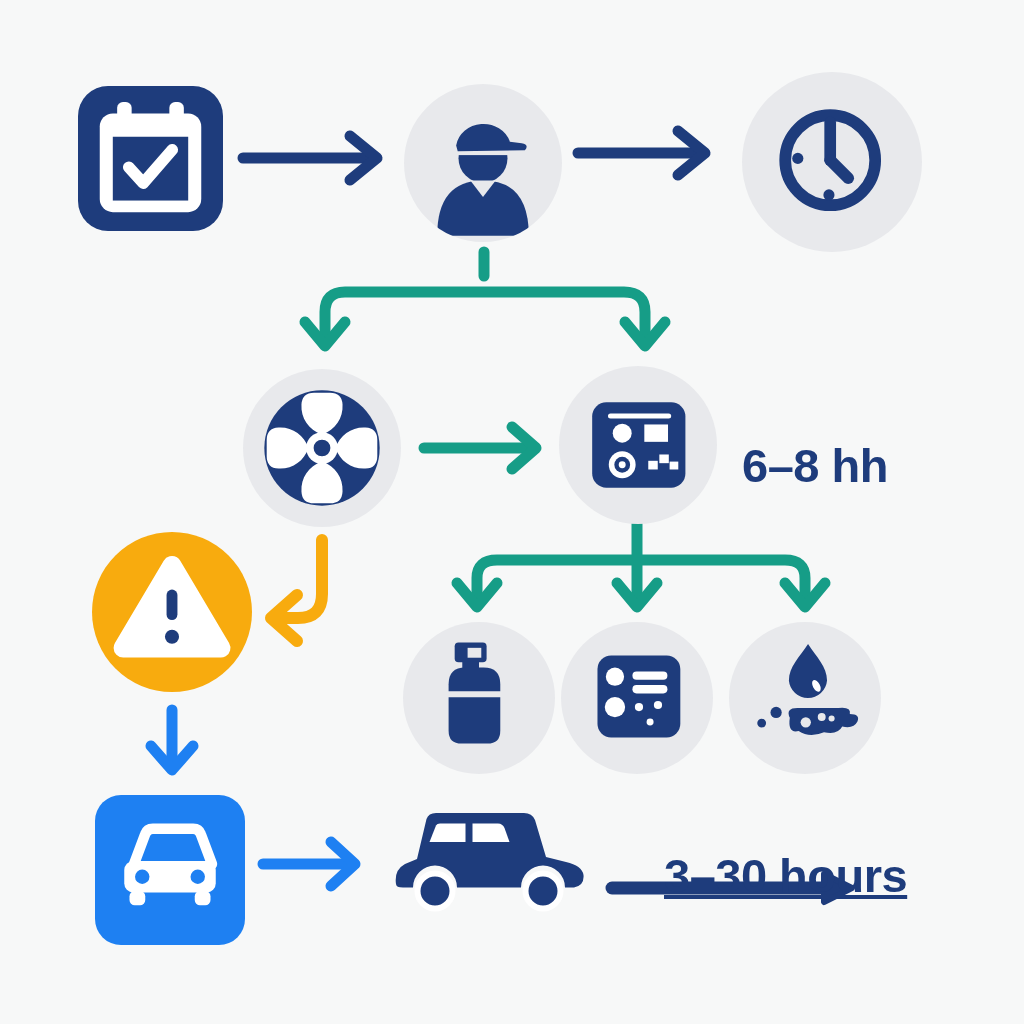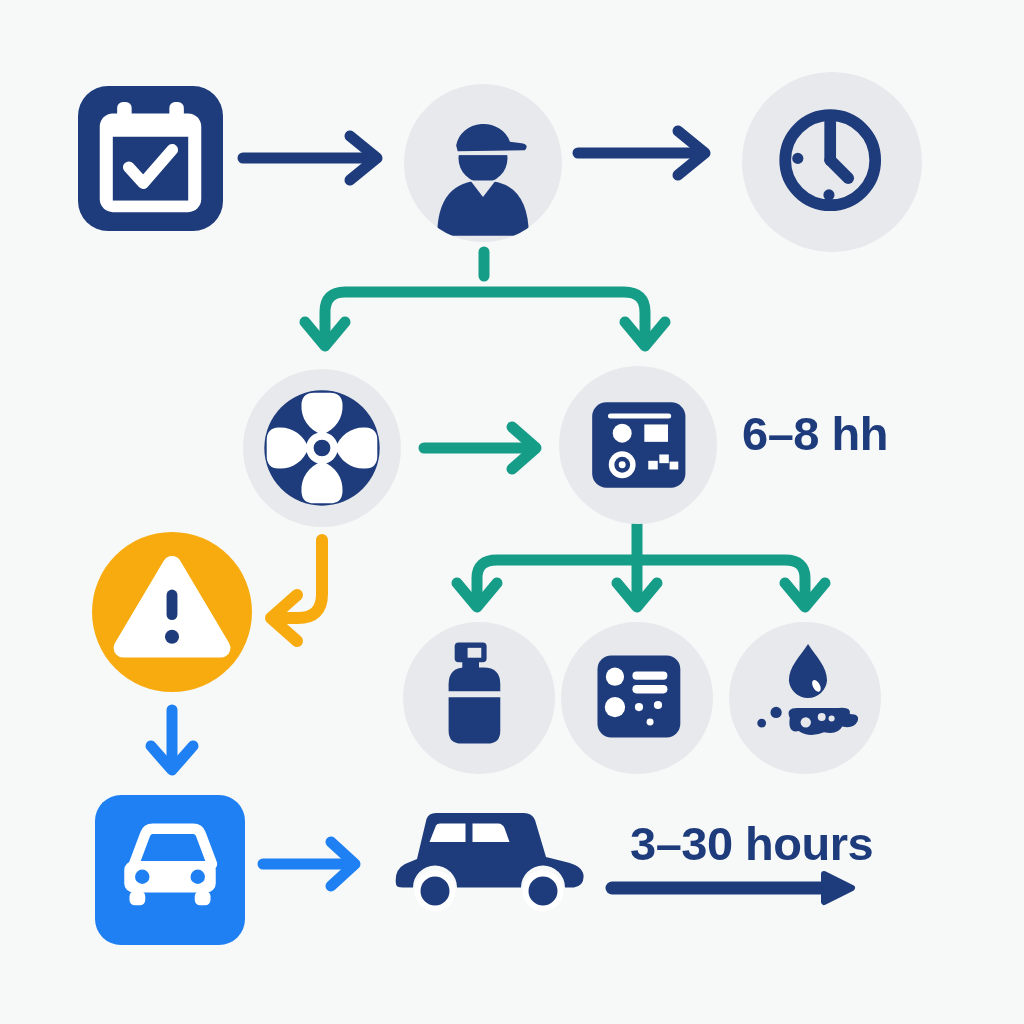--- a/index.html
+++ b/index.html
@@ -11,21 +11,21 @@
   .stage{position:relative;width:1024px;height:1024px;background:var(--bg,#f7f8f8);}
   .connectors{position:absolute;left:0;top:0;width:1024px;height:1024px;z-index:1;}
   .node{position:absolute;z-index:2;display:flex;align-items:center;justify-content:center;}
   .circle{border-radius:50%;background:var(--gray,#e8e9ec);overflow:hidden;}
   .sq-navy{border-radius:30px;background:var(--navy,#1e3c7c);}
   .sq-blue{border-radius:26px;background:var(--blue,#1e80f2);}
   .plain{background:transparent;}
   .node svg{display:block;width:100%;height:100%;}
   .label{
     position:absolute;z-index:3;color:var(--navy,#1e3c7c);
-    font-weight:700;font-size:47px;letter-spacing:-0.5px;white-space:nowrap;
+    font-weight:700;font-size:47px;letter-spacing:-0.5px;white-space:nowrap;margin-top:32px;
   }
   .f-navy{fill:var(--navy,#1e3c7c);} .f-white{fill:#ffffff;}
   .f-gray{fill:var(--gray,#e8e9ec);} .f-blue{fill:var(--blue,#1e80f2);}
   .s-navy{stroke:var(--navy,#1e3c7c);} .s-teal{stroke:var(--teal,#169d87);}
   .s-yellow{stroke:var(--yellow,#f8ab0e);} .s-blue{stroke:var(--blue,#1e80f2);}
   .s-white{stroke:#ffffff;}
   .ln{fill:none;stroke-linecap:round;stroke-linejoin:round;}
 </style>
 </head>
 <body>
@@ -196,15 +196,15 @@
   <div class="node plain" style="left:393px;top:806px;width:195px;height:110px;">
     <svg viewBox="0 0 195 110">
       <path class="f-navy" d="M3 78 Q1 64 12 58 L24 53 L33.5 13 Q35.5 7 43 7 L131 7 Q139 7 142 14 L153 51 L173 56 Q189 59.5 190.5 69 Q191.5 79.5 181 81.5 L172 81.5 A22 22 0 0 0 128 81.5 L64 81.5 A22 22 0 0 0 20 81.5 L10 81.5 Q3 81.5 3 78 Z"></path>
       <circle class="f-navy s-white" stroke-width="6" cx="42" cy="85" r="17.5"></circle>
       <circle class="f-navy s-white" stroke-width="6" cx="150" cy="85" r="17.5"></circle>
       <path class="f-white" d="M36.5 36 L43 19.5 Q44 17.5 47 17.5 L72.5 17.5 L72.5 36 Z"></path>
       <path class="f-white" d="M79.5 17.5 L105 17.5 Q109.5 17.5 111.5 22 L116.5 36 L79.5 36 Z"></path>
     </svg>
   </div>
 
-  <div class="label" style="left:630px;top:816px;">3–30 hours</div>
+  <div class="label" style="left:664px;top:816px;text-decoration:underline;">3–30 hours</div>
 
 </div>
 
 </body></html>

